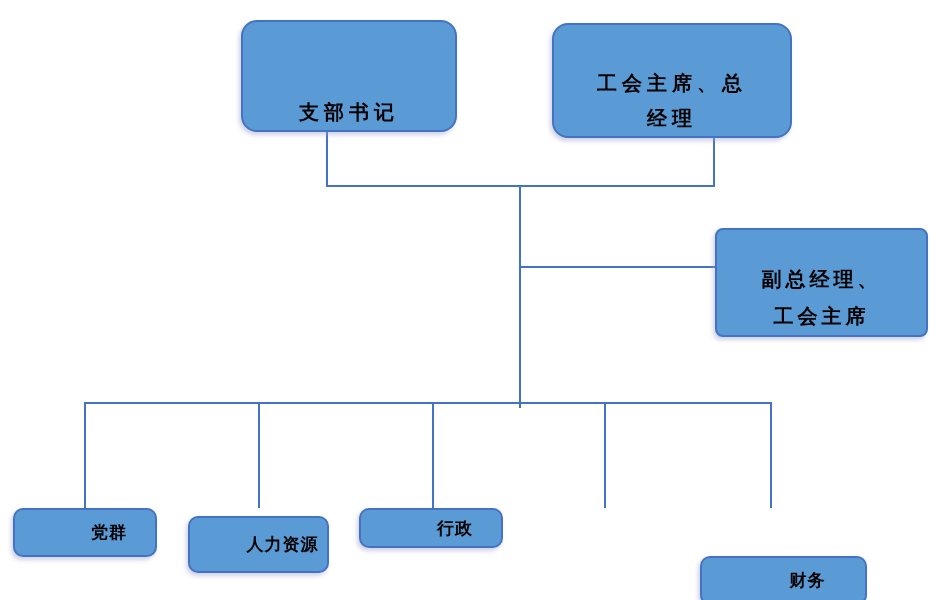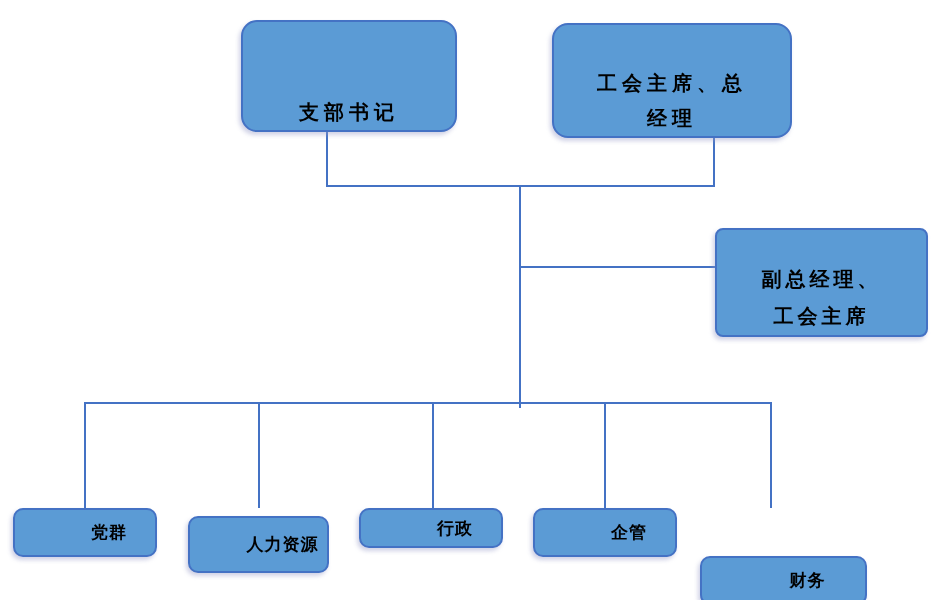--- a/index.html
+++ b/index.html
@@ -87,21 +87,18 @@
   </div>
 
   <div class="node node-sm" style="left:188px; top:508px; width:141px; height:57px;margin-top:8px;">
     <span class="label">人力资源</span>
   </div>
 
   <div class="node node-sm" style="left:359px; top:508px; width:144px; height:40px;">
     <span class="label">行政</span>
   </div>
 
-  <div class="node node-sm" style="left:533px; top:508px; width:144px; height:49px;">
-    <span class="label">企管</span>
-  </div>
 
   <div class="node node-sm" style="left:700px; top:508px; width:167px; height:49px;margin-top:48px;">
     <span class="label">财务</span>
   </div>
 
 </div>
 
 </body></html>

